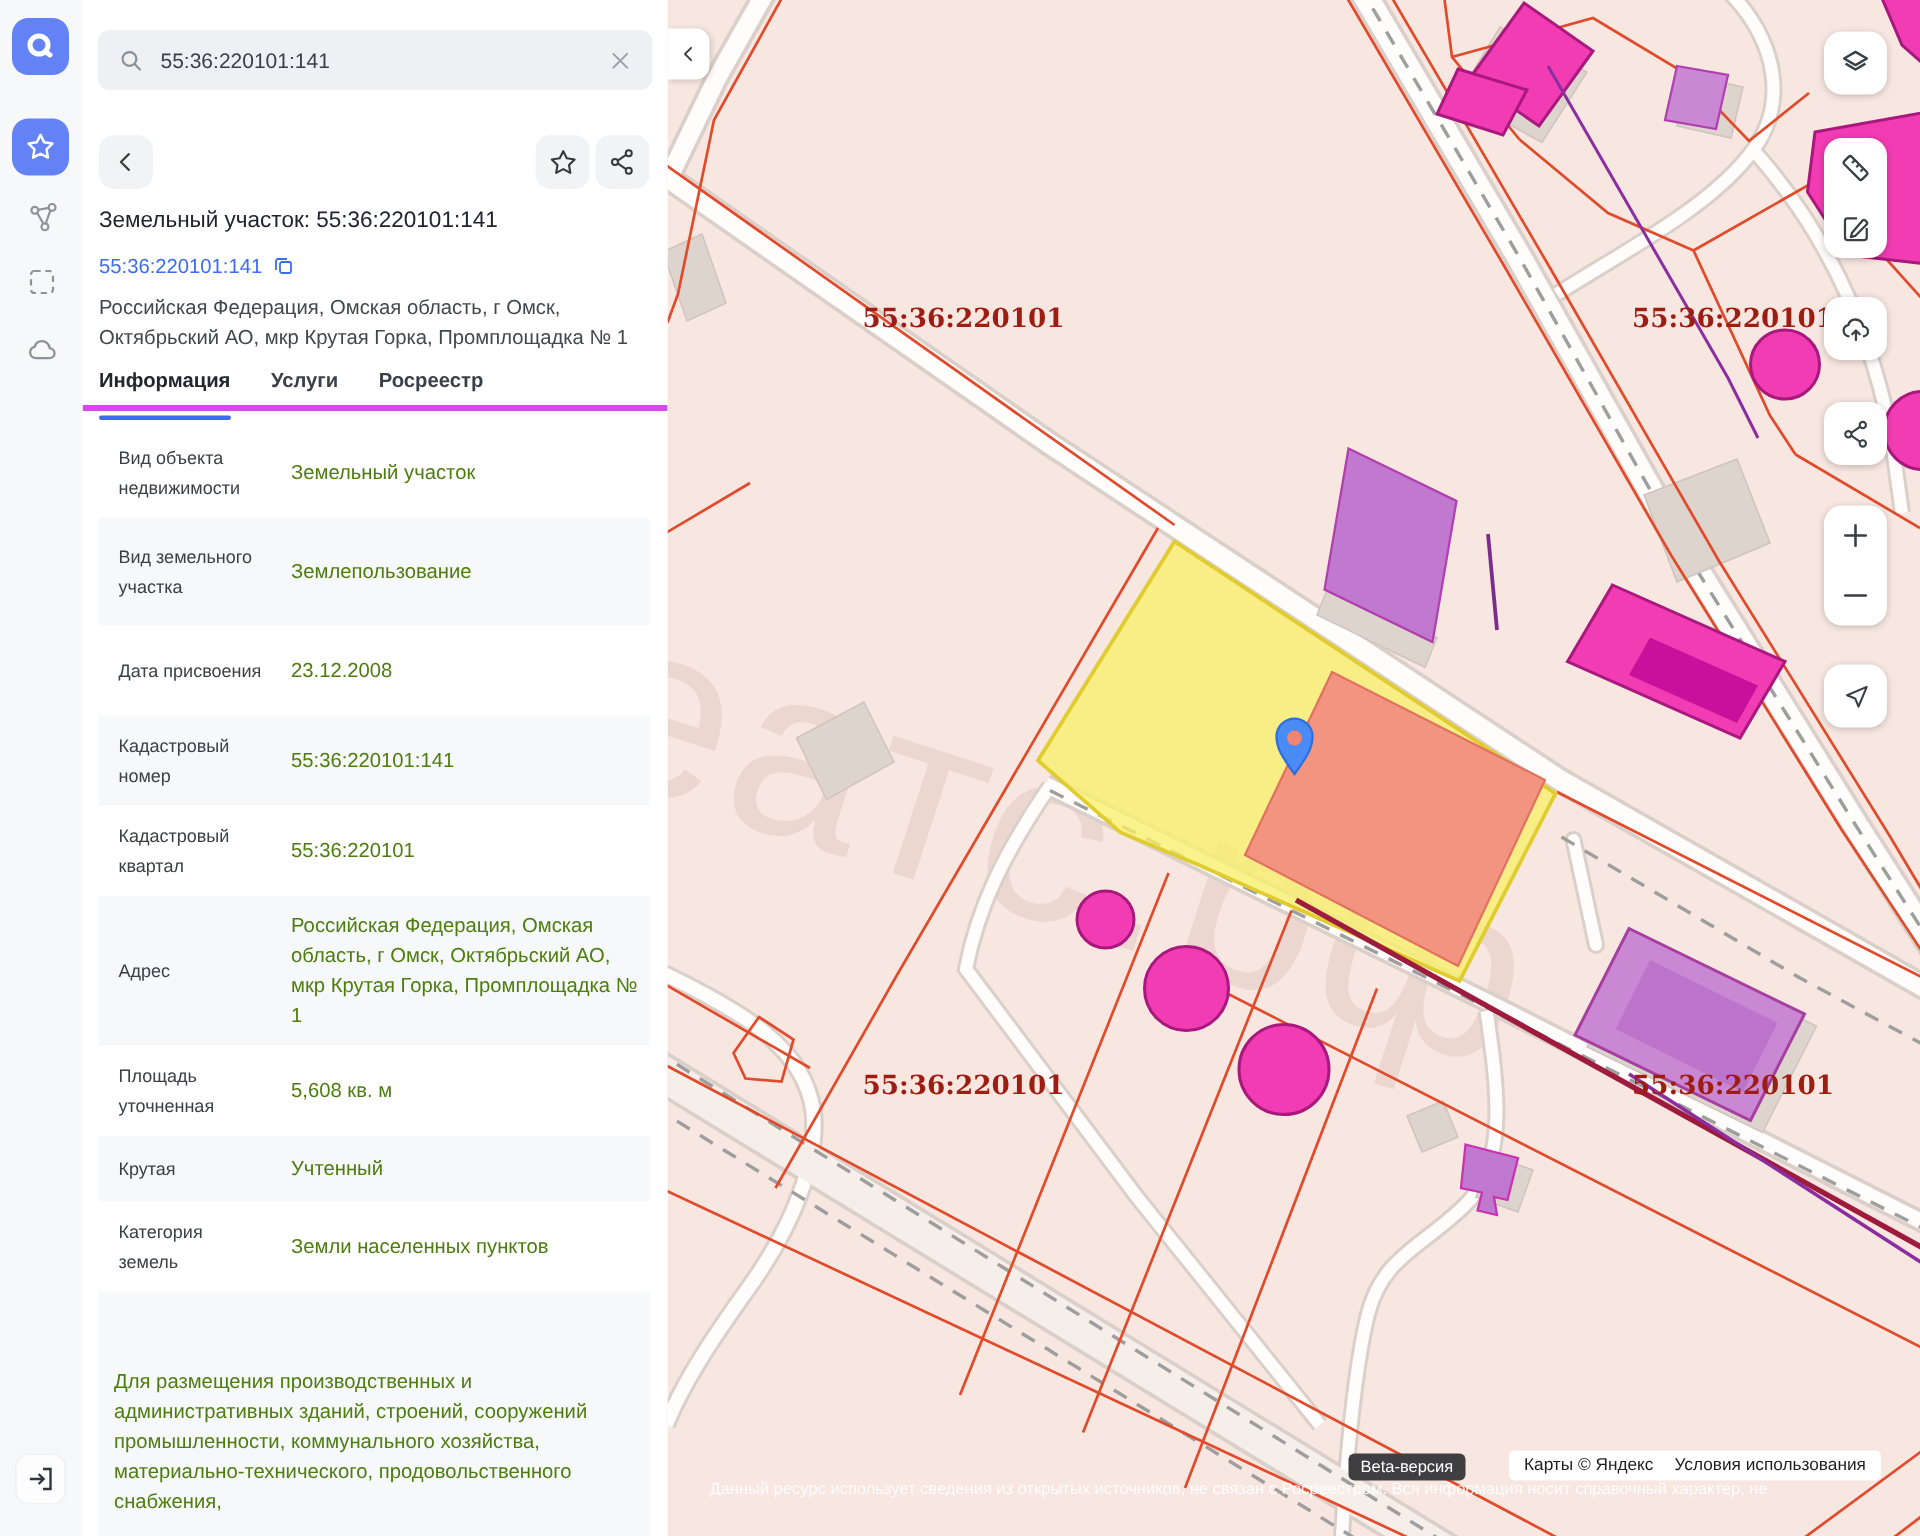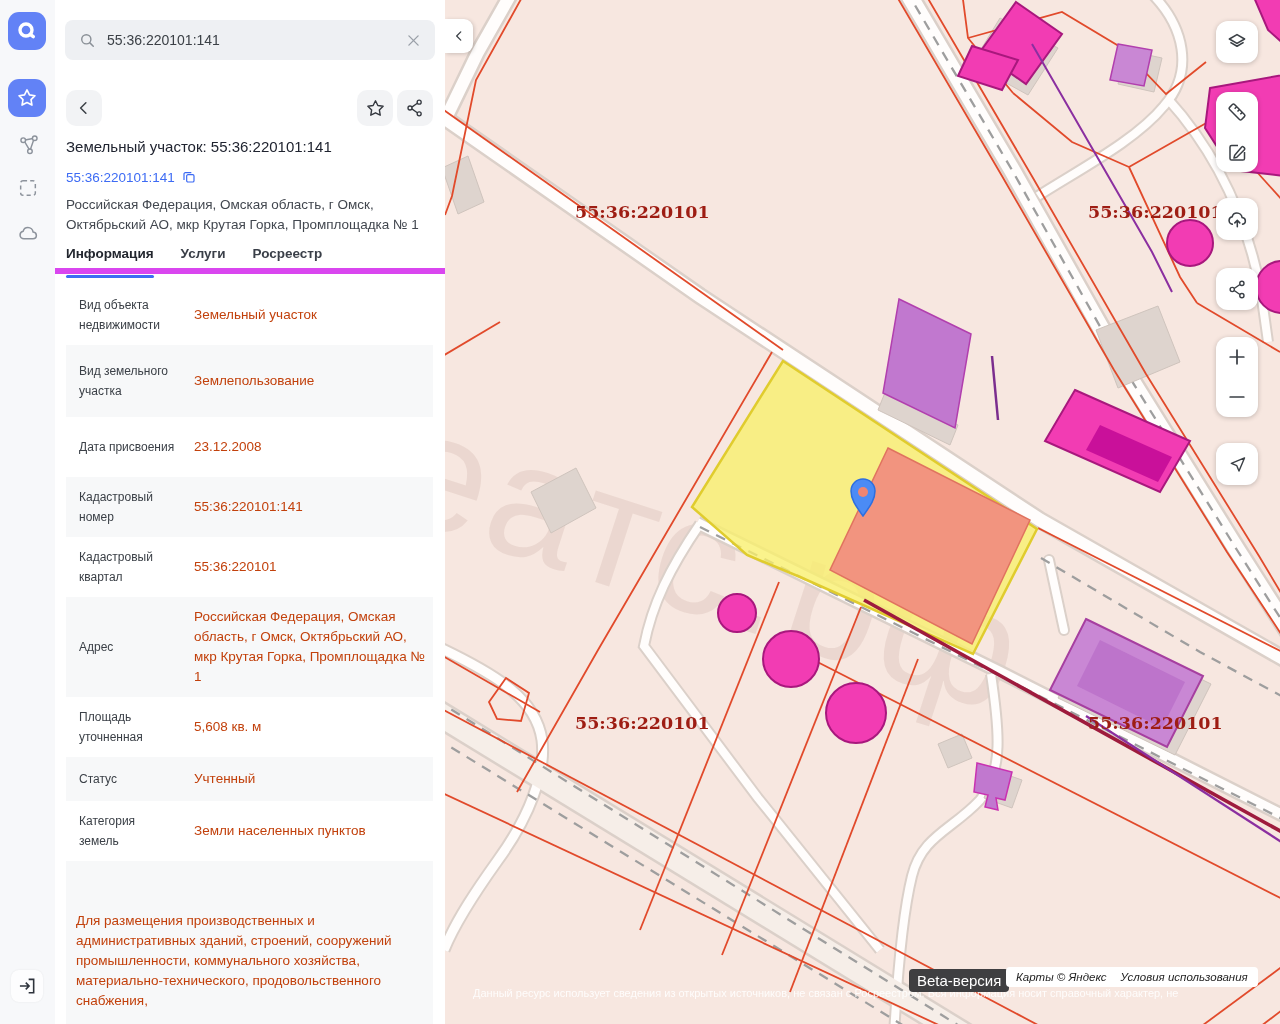--- a/index.html
+++ b/index.html
@@ -17,45 +17,45 @@
   .search-box{position:absolute;left:10px;top:20px;width:370px;height:40px;background:#eef0f3;border-radius:8px;
     display:flex;align-items:center;}
   .search-box input{border:none;background:transparent;outline:none;flex:1;font-size:14px;color:#3b4046;
     font-family:"Liberation Sans",sans-serif;}
   .sq-btn{position:absolute;width:36px;height:36px;border-radius:10px;background:#f2f3f5;
     display:flex;align-items:center;justify-content:center;}
   .title{position:absolute;left:11px;top:138px;width:372px;font-size:15px;font-weight:400;color:#202430;}
   .linkrow{position:absolute;left:11px;top:169px;display:flex;align-items:center;gap:6px;}
   .linkrow a{font-size:13.5px;color:#3d6bf4;text-decoration:none;font-weight:500;}
   .addr{position:absolute;left:11px;top:195px;width:366px;font-size:13.5px;line-height:20px;color:#42474f;}
-  .tabs{position:absolute;left:0;top:246px;width:390px;height:28px;border-bottom:6px solid #d946ef;
+  .tabs{position:absolute;left:0;top:246px;width:390px;height:28px;border-bottom:4px solid #d946ef;
     display:flex;gap:27px;padding-left:11px;box-sizing:border-box;}
   .tab{font-size:13.5px;font-weight:700;color:#3a3f48;position:relative;white-space:nowrap;}
   .tab.active{color:#22262e;}
   .tab.active::after{content:"";position:absolute;left:0;right:0;bottom:-10px;height:3px;border-radius:2px;background:#3d6bf4;}
   .table{position:absolute;left:11px;top:285px;width:367px;}
   .row{display:flex;align-items:center;}
   .row:nth-child(even){background:#f7f8f9;}
   .row .lbl{width:118px;padding:10px 8px 10px 13px;box-sizing:border-box;font-size:12px;line-height:20px;color:#3b4047;}
-  .row .val{flex:1;padding:10px 8px 10px 10px;box-sizing:border-box;font-size:13.5px;line-height:20px;color:#c2410c;}
+  .row .val{flex:1;padding:10px 8px 10px 10px;box-sizing:border-box;font-size:13.5px;line-height:20px;color:#4d7c0f;}
   .r1{min-height:60px}.r2{min-height:72px}.r3{min-height:60px}.r4{min-height:56px}.r5{min-height:56px}
   .r6{min-height:90px}.r7{min-height:56px}.r8{min-height:44px}.r9{min-height:50px}.r10{min-height:200px}
   .map{position:absolute;left:445px;top:0;width:835px;height:1024px;background:#f7e7e0;}
   .map svg.canvas{position:absolute;left:0;top:0;}
   .collapse-btn{position:absolute;left:0;top:19px;width:28px;height:34px;background:#fff;border-radius:0 9px 9px 0;
     box-shadow:1px 1px 4px rgba(0,0,0,.18);display:flex;align-items:center;justify-content:center;z-index:5;}
   .mapctl{position:absolute;left:771px;width:42px;background:#fff;border-radius:12px;
     box-shadow:0 1px 5px rgba(0,0,0,.22);display:flex;flex-direction:column;align-items:center;z-index:5;}
   .mapctl .mbtn{width:42px;height:40px;display:flex;align-items:center;justify-content:center;}
   .single{height:42px;justify-content:center;}
-  .pill-beta{position:absolute;left:464px;top:969px;background:#3f3f41;color:#fff;font-size:15px;
+  .pill-beta{position:absolute;left:454px;top:969px;background:#3f3f41;color:#fff;font-size:11px;
     border-radius:4px;padding:3px 8px;z-index:6;}
   .pill-yandex{position:absolute;left:561px;top:967px;background:#fff;color:#1f1f1f;font-size:11.5px;
     border-radius:4px;padding:4px 10px;display:flex;gap:14px;z-index:6;}
-  .pill-yandex span{white-space:nowrap;font-style:italic;}
+  .pill-yandex span{white-space:nowrap;}
   .disclaimer{position:absolute;left:28px;top:984px;width:790px;font-size:11px;line-height:18px;
     color:rgba(255,255,255,.88);z-index:4;}
   .ic{display:block;}
 </style>
 </head>
 <body>
 
 <div class="sidebar">
   <div class="logo">
     <svg class="ic" width="24" height="24" viewBox="0 0 24 24">
@@ -164,21 +164,21 @@
     </div>
     <div class="row r6">
       <div class="lbl">Адрес</div>
       <div class="val">Российская Федерация, Омская область, г Омск, Октябрьский АО, мкр Крутая Горка, Промплощадка № 1</div>
     </div>
     <div class="row r7">
       <div class="lbl">Площадь уточненная</div>
       <div class="val">5,608 кв. м</div>
     </div>
     <div class="row r8">
-      <div class="lbl">Статус</div>
+      <div class="lbl">Крутая</div>
       <div class="val">Учтенный</div>
     </div>
     <div class="row r9">
       <div class="lbl">Категория земель</div>
       <div class="val">Земли населенных пунктов</div>
     </div>
     <div class="row r10">
       <div class="val">Для размещения производственных и административных зданий, строений, сооружений промышленности, коммунального хозяйства, материально-технического, продовольственного снабжения,</div>
     </div>
   </div>

